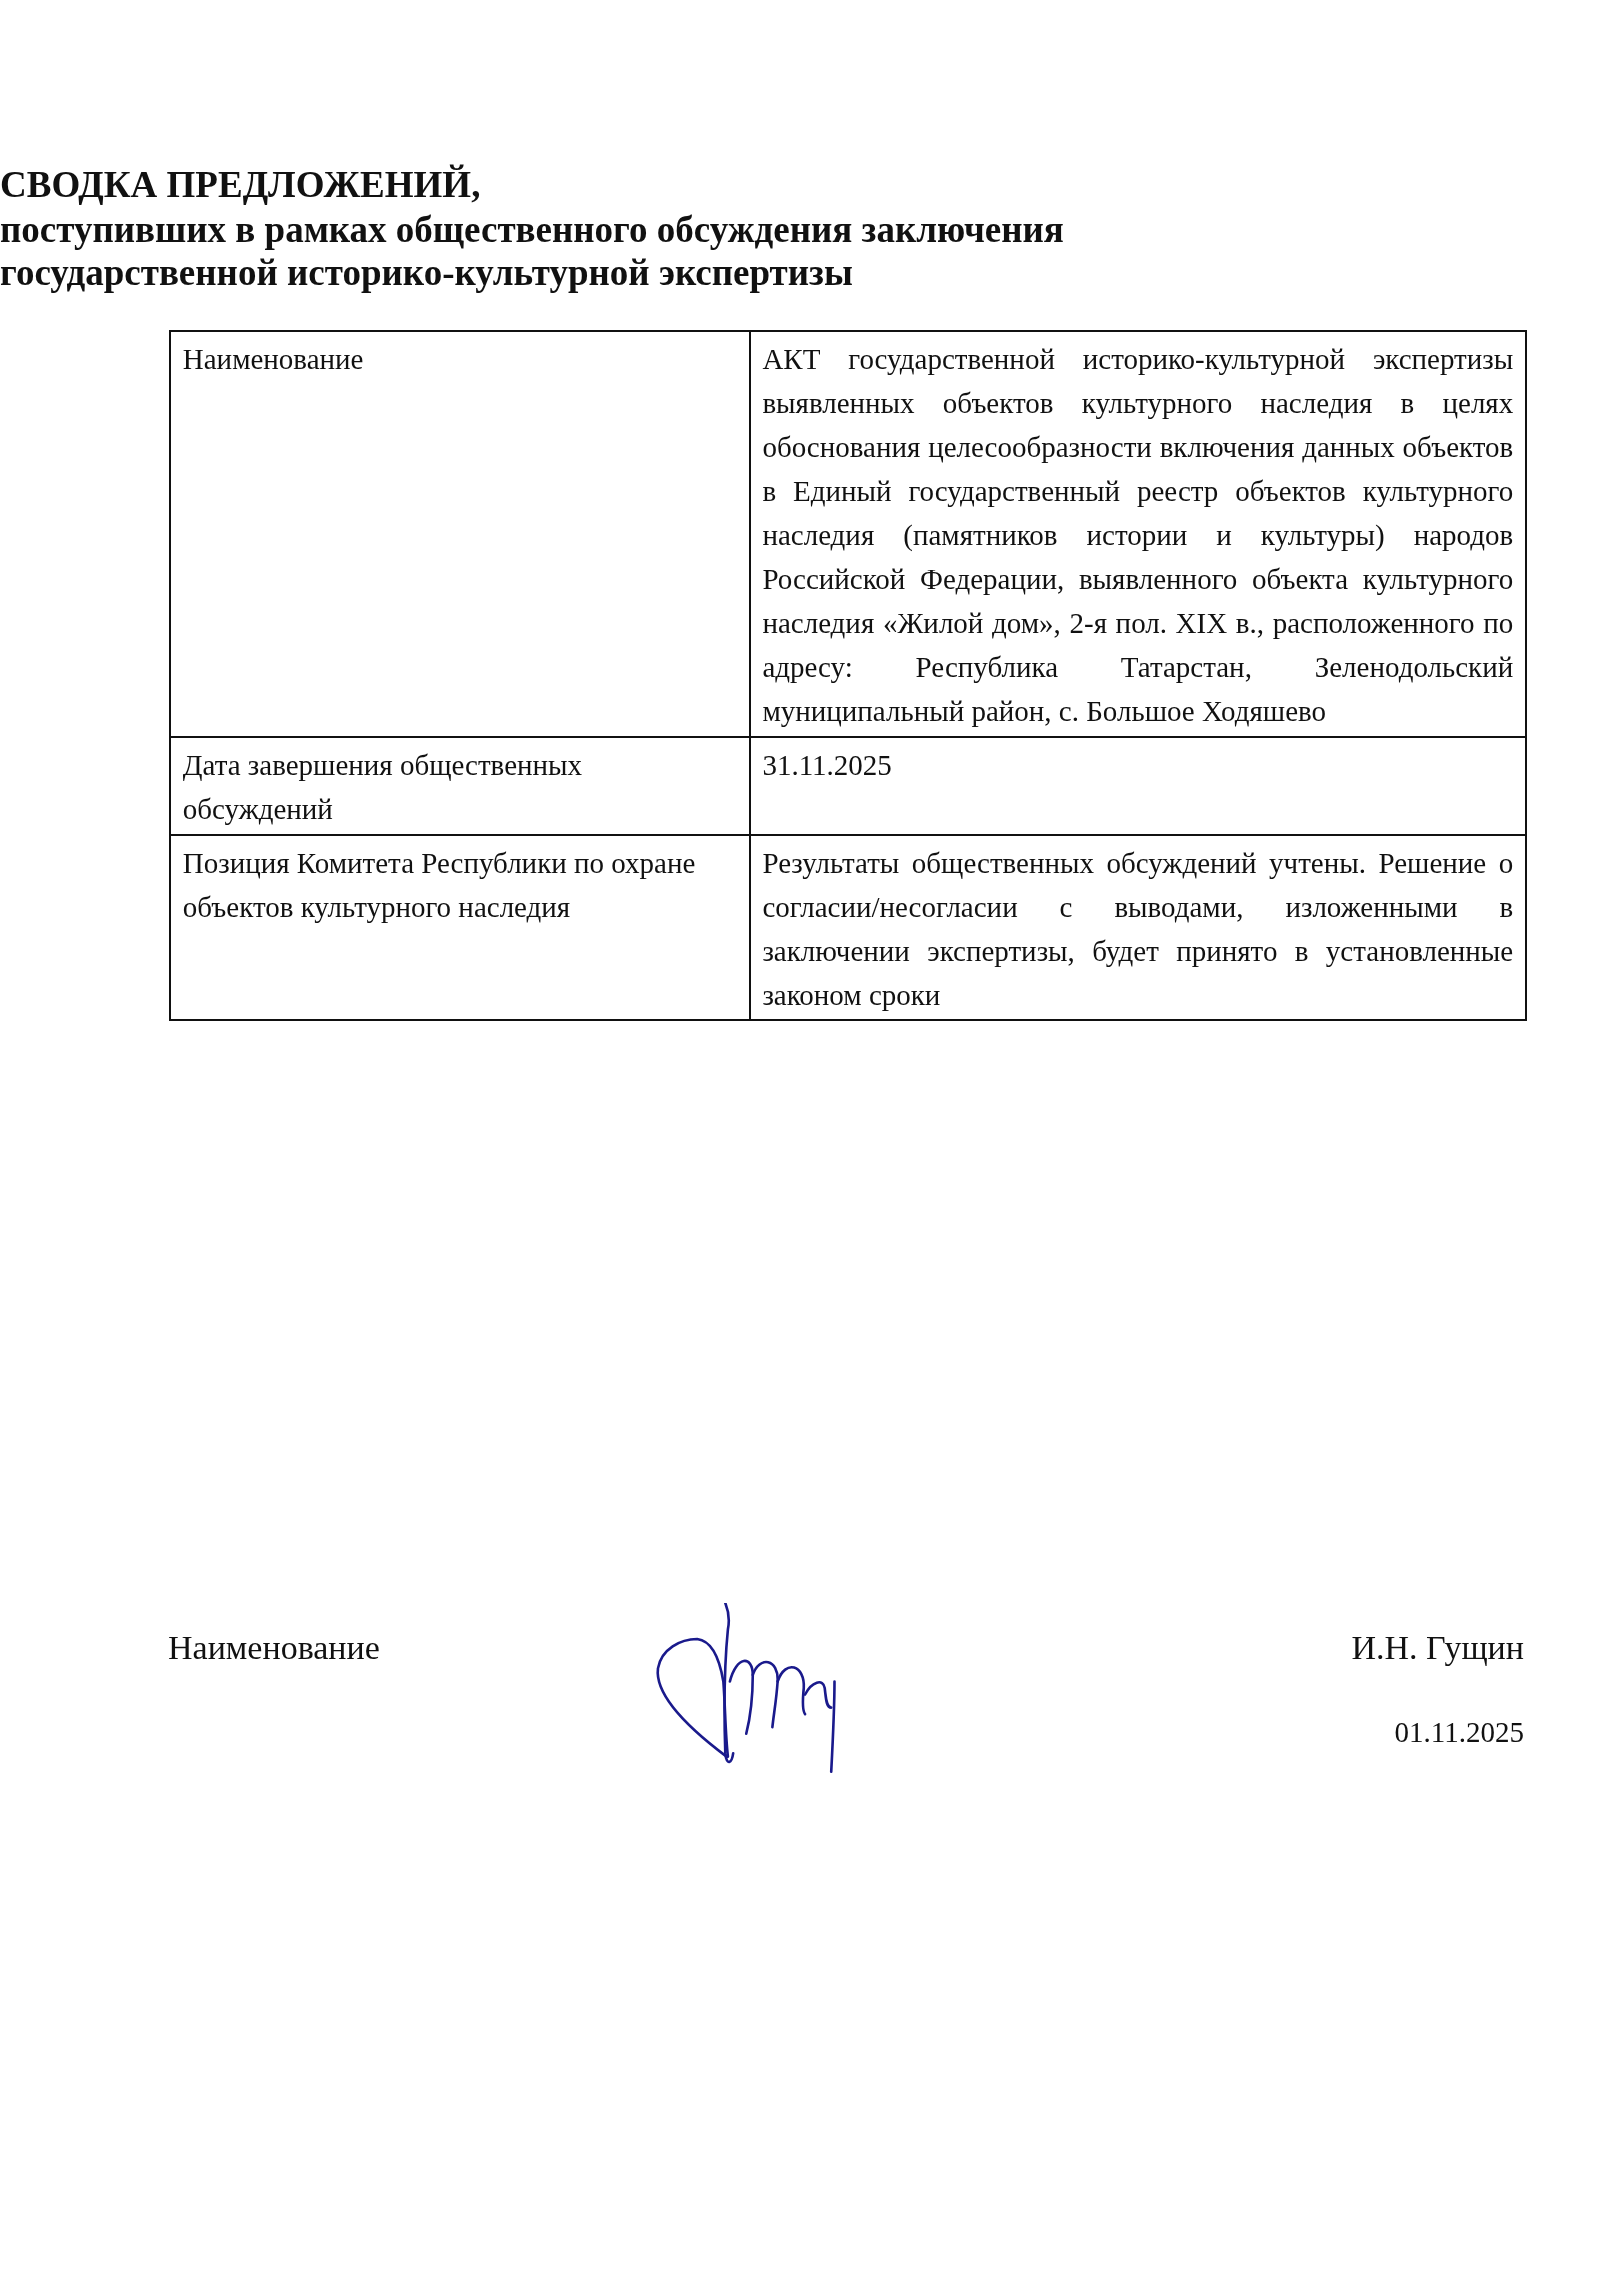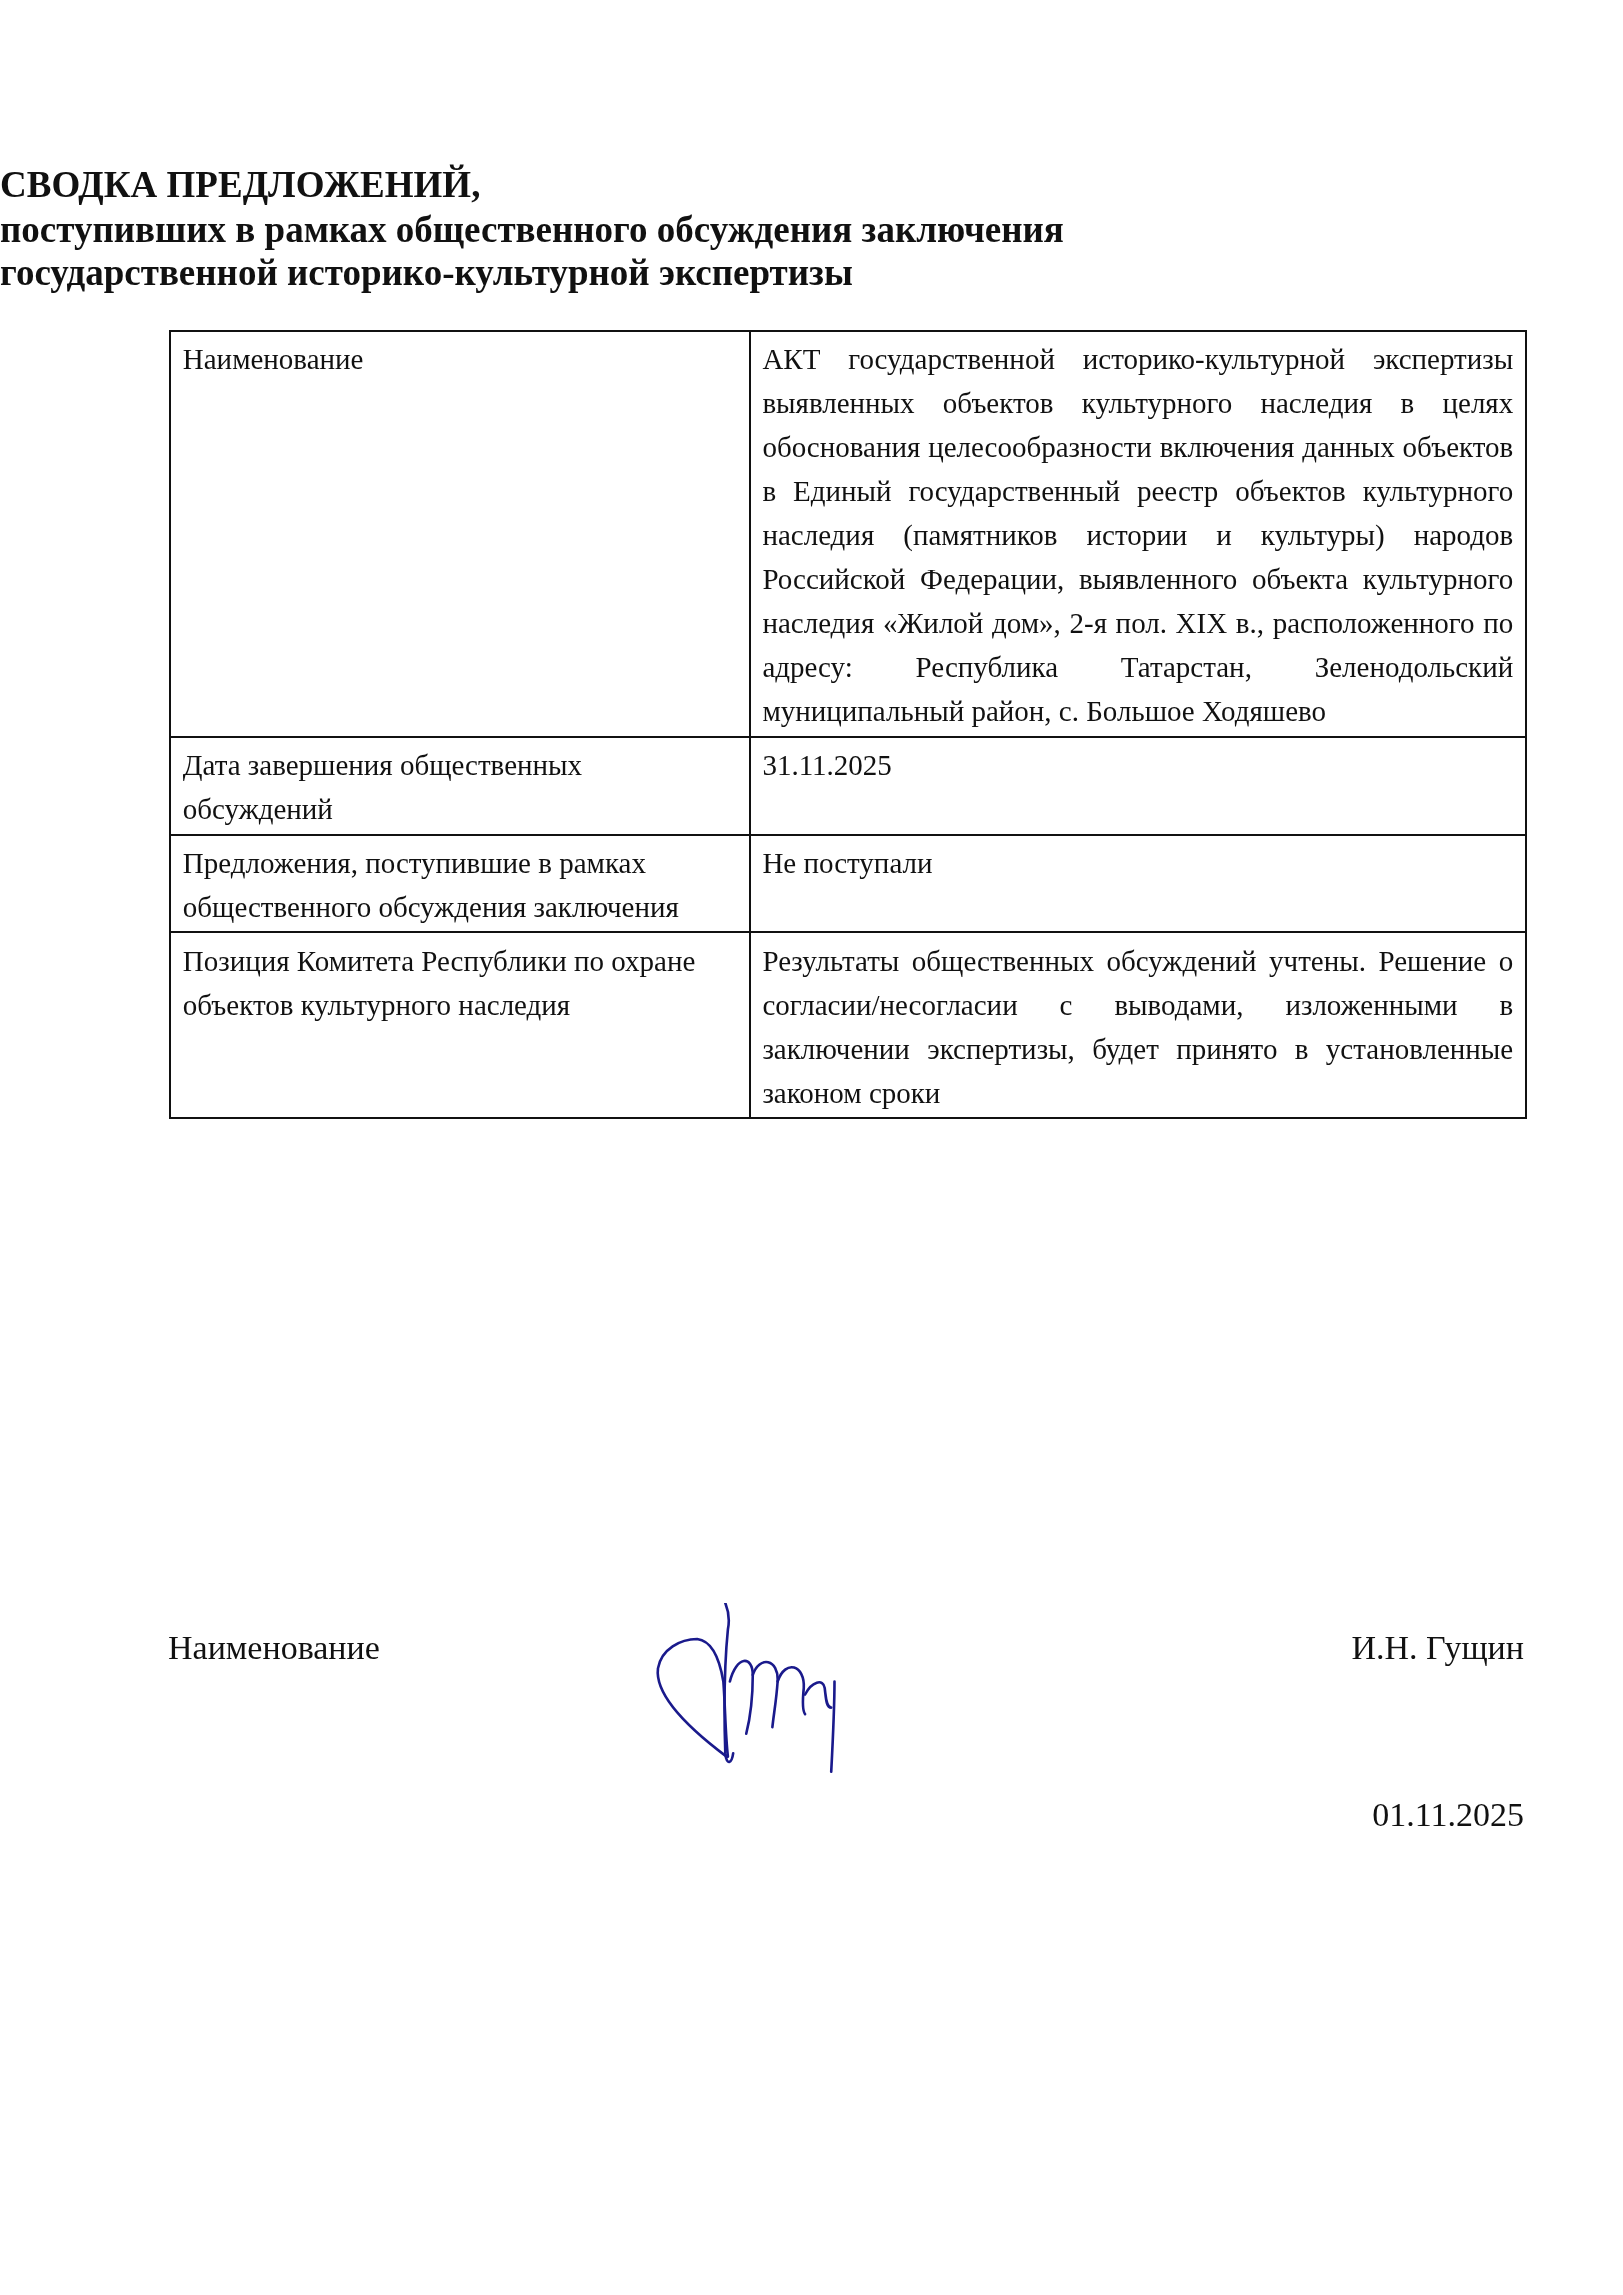--- a/index.html
+++ b/index.html
@@ -26,21 +26,21 @@
   }
   table.summary td.label { width: 554px; text-align: left; }
   table.summary td.value { text-align: justify; }
   .footer-label {
     position: absolute; left: 168px; top: 1629px; font-size: 34px;
   }
   .footer-name {
     position: absolute; right: 99px; top: 1629px; font-size: 34px;
   }
   .footer-date {
-    position: absolute; right: 99px; top: 1796px; font-size: 34px;
+    position: absolute; right: 99px; top: 1716px; font-size: 29px;
   }
   .signature {
     position: absolute; left: 648px; top: 1603px; width: 288px; height: 170px;
   }
 </style>
 </head>
 <body>
 
 <div class="title-block">
   <p class="title-main">СВОДКА ПРЕДЛОЖЕНИЙ,</p>
@@ -50,24 +50,20 @@
 
 <table class="summary">
   <tbody>
     <tr>
       <td class="label">Наименование</td>
       <td class="value">АКТ государственной историко-культурной экспертизы выявленных объектов культурного наследия в целях обоснования целесообразности включения данных объектов в Единый государственный реестр объектов культурного наследия (памятников истории и культуры) народов Российской Федерации, выявленного объекта культурного наследия «Жилой дом», 2-я пол. XIX в., расположенного по адресу: Республика Татарстан, Зеленодольский муниципальный район, с. Большое Ходяшево</td>
     </tr>
     <tr>
       <td class="label">Дата завершения общественных обсуждений</td>
       <td class="value">31.11.2025</td>
-    </tr>
-    <tr>
-      <td class="label">Предложения, поступившие в рамках общественного обсуждения заключения</td>
-      <td class="value">Не поступали</td>
     </tr>
     <tr>
       <td class="label">Позиция Комитета Республики по охране объектов культурного наследия</td>
       <td class="value">Результаты общественных обсуждений учтены. Решение о согласии/несогласии с выводами, изложенными в заключении экспертизы, будет принято в установленные законом сроки</td>
     </tr>
   </tbody>
 </table>
 
 <div class="footer-label">Наименование</div>
 

